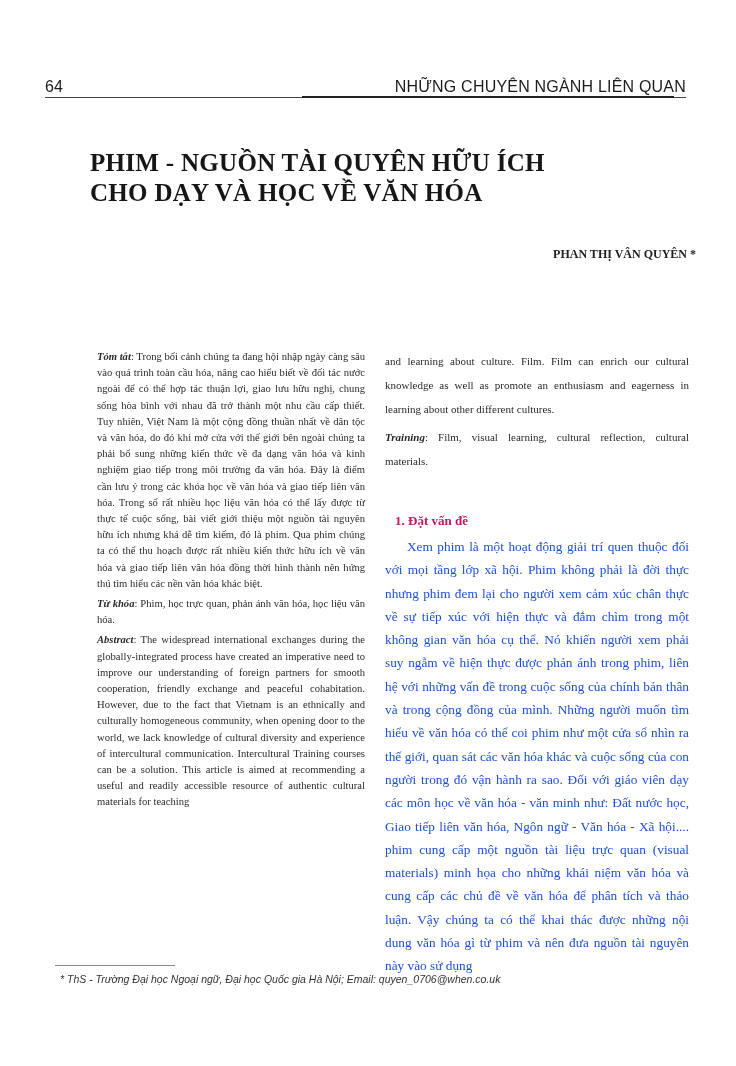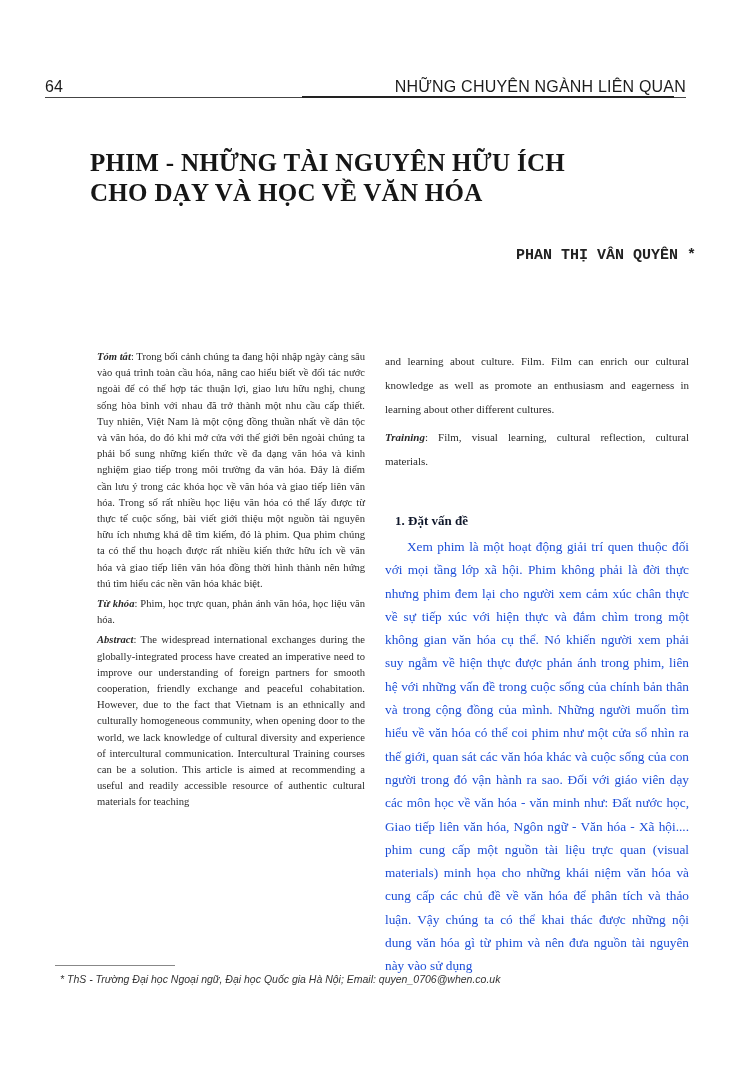--- a/index.html
+++ b/index.html
@@ -4,44 +4,44 @@
 <style>
   html, body { margin: 0; padding: 0; background: #ffffff; }
   body { width: 736px; height: 1066px; position: relative; overflow: hidden; color: #1c1c1c; }
   .running-header { position: absolute; left: 45px; right: 50px; top: 78px; height: 18px; font-family: "Liberation Sans", sans-serif; font-size: 16px; }
   .page-num { position: absolute; left: 0; top: 0; }
   .section-title { position: absolute; right: 0; top: 0; letter-spacing: 0.2px; }
   .header-rule { position: absolute; left: 45px; right: 50px; top: 97px; border-top: 1px solid #444; }
   .header-rule-thick { position: absolute; left: 302px; right: 62px; top: 96px; border-top: 2px solid #222; }
   .title { position: absolute; left: 90px; top: 148px; font-family: "Liberation Serif", serif; font-weight: bold; font-size: 25px; line-height: 30px; letter-spacing: 0.3px; color: #161616; }
   .title div { white-space: nowrap; }
-  .author { position: absolute; right: 40px; top: 247px; font-family: Liberation Mono, monospace; font-size: 15px; font-weight: bold; color: #222; margin-left: 8px; }
+  .author { position: absolute; right: 40px; top: 247px; font-family: Liberation Serif, serif; font-size: 12px; font-weight: bold; color: #222; margin-left: 8px; }
   .col { position: absolute; font-family: "Liberation Serif", serif; color: #2a2a2a; }
   .col-left { left: 97px; top: 349px; width: 268px; font-size: 10.6px; line-height: 16.2px; text-align: justify; }
   .col-right { left: 385px; top: 349px; width: 304px; }
   .col-left p, .col-right p { margin: 0 0 4px 0; }
   .abs-label { font-weight: bold; font-style: italic; }
   .col-right .small { font-size: 11px; line-height: 24px; text-align: justify; }
-  .sec-head { font-weight: bold; font-size: 13px; margin: 40px 0 6px 10px !important; color: #0f172a; }
+  .sec-head { font-weight: bold; font-size: 13px; margin: 40px 0 6px 10px !important; color: #be185d; }
   .body-text { font-size: 13.3px; line-height: 23.3px; text-align: justify; text-indent: 22px; color: #1d4ed8; }
   .foot-rule { position: absolute; left: 55px; top: 965px; width: 120px; border-top: 1px solid #888; }
   .footnote { position: absolute; left: 60px; top: 973px; font-family: "Liberation Sans", sans-serif; font-size: 10.5px; font-style: italic; color: #333; white-space: nowrap; }
 </style>
 </head>
 <body>
 
 <div class="running-header">
   <span class="page-num">64</span>
   <span class="section-title">NHỮNG CHUYÊN NGÀNH LIÊN QUAN</span>
 </div>
 <div class="header-rule"></div>
 <div class="header-rule-thick"></div>
 
 <div class="title">
-  <div>PHIM - NHỮNG TÀI NGUYÊN HỮU ÍCH</div>
+  <div>PHIM - NGUỒN TÀI QUYÊN HỮU ÍCH</div>
   <div>CHO DẠY VÀ HỌC VỀ VĂN HÓA</div>
 </div>
 
 <div class="author">PHAN THỊ VÂN QUYÊN *</div>
 
 <div class="col col-left">
   <p><span class="abs-label">Tóm tắt</span><span>: Trong bối cảnh chúng ta đang hội nhập ngày càng sâu vào quá trình toàn cầu hóa, nâng cao hiểu biết về đối tác nước ngoài để có thể hợp tác thuận lợi, giao lưu hữu nghị, chung sống hòa bình với nhau đã trở thành một nhu cầu cấp thiết. Tuy nhiên, Việt Nam là một cộng đồng thuần nhất về dân tộc và văn hóa, do đó khi mở cửa với thế giới bên ngoài chúng ta phải bổ sung những kiến thức về đa dạng văn hóa và kinh nghiệm giao tiếp trong môi trường đa văn hóa. Đây là điểm cần lưu ý trong các khóa học về văn hóa và giao tiếp liên văn hóa. Trong số rất nhiều học liệu văn hóa có thể lấy được từ thực tế cuộc sống, bài viết giới thiệu một nguồn tài nguyên hữu ích nhưng khá dễ tìm kiếm, đó là phim. Qua phim chúng ta có thể thu hoạch được rất nhiều kiến thức hữu ích về văn hóa và giao tiếp liên văn hóa đồng thời hình thành nên hứng thú tìm hiểu các nền văn hóa khác biệt.</span></p>
   <p><span class="abs-label">Từ khóa</span><span>: Phim, học trực quan, phản ánh văn hóa, học liệu văn hóa.</span></p>
   <p><span class="abs-label">Abstract</span><span>: The widespread international exchanges during the globally-integrated process have created an imperative need to improve our understanding of foreign partners for smooth cooperation, friendly exchange and peaceful cohabitation. However, due to the fact that Vietnam is an ethnically and culturally homogeneous community, when opening door to the world, we lack knowledge of cultural diversity and experience of intercultural communication. Intercultural Training courses can be a solution. This article is aimed at recommending a useful and readily accessible resource of authentic cultural materials for teaching</span></p>
 </div>

